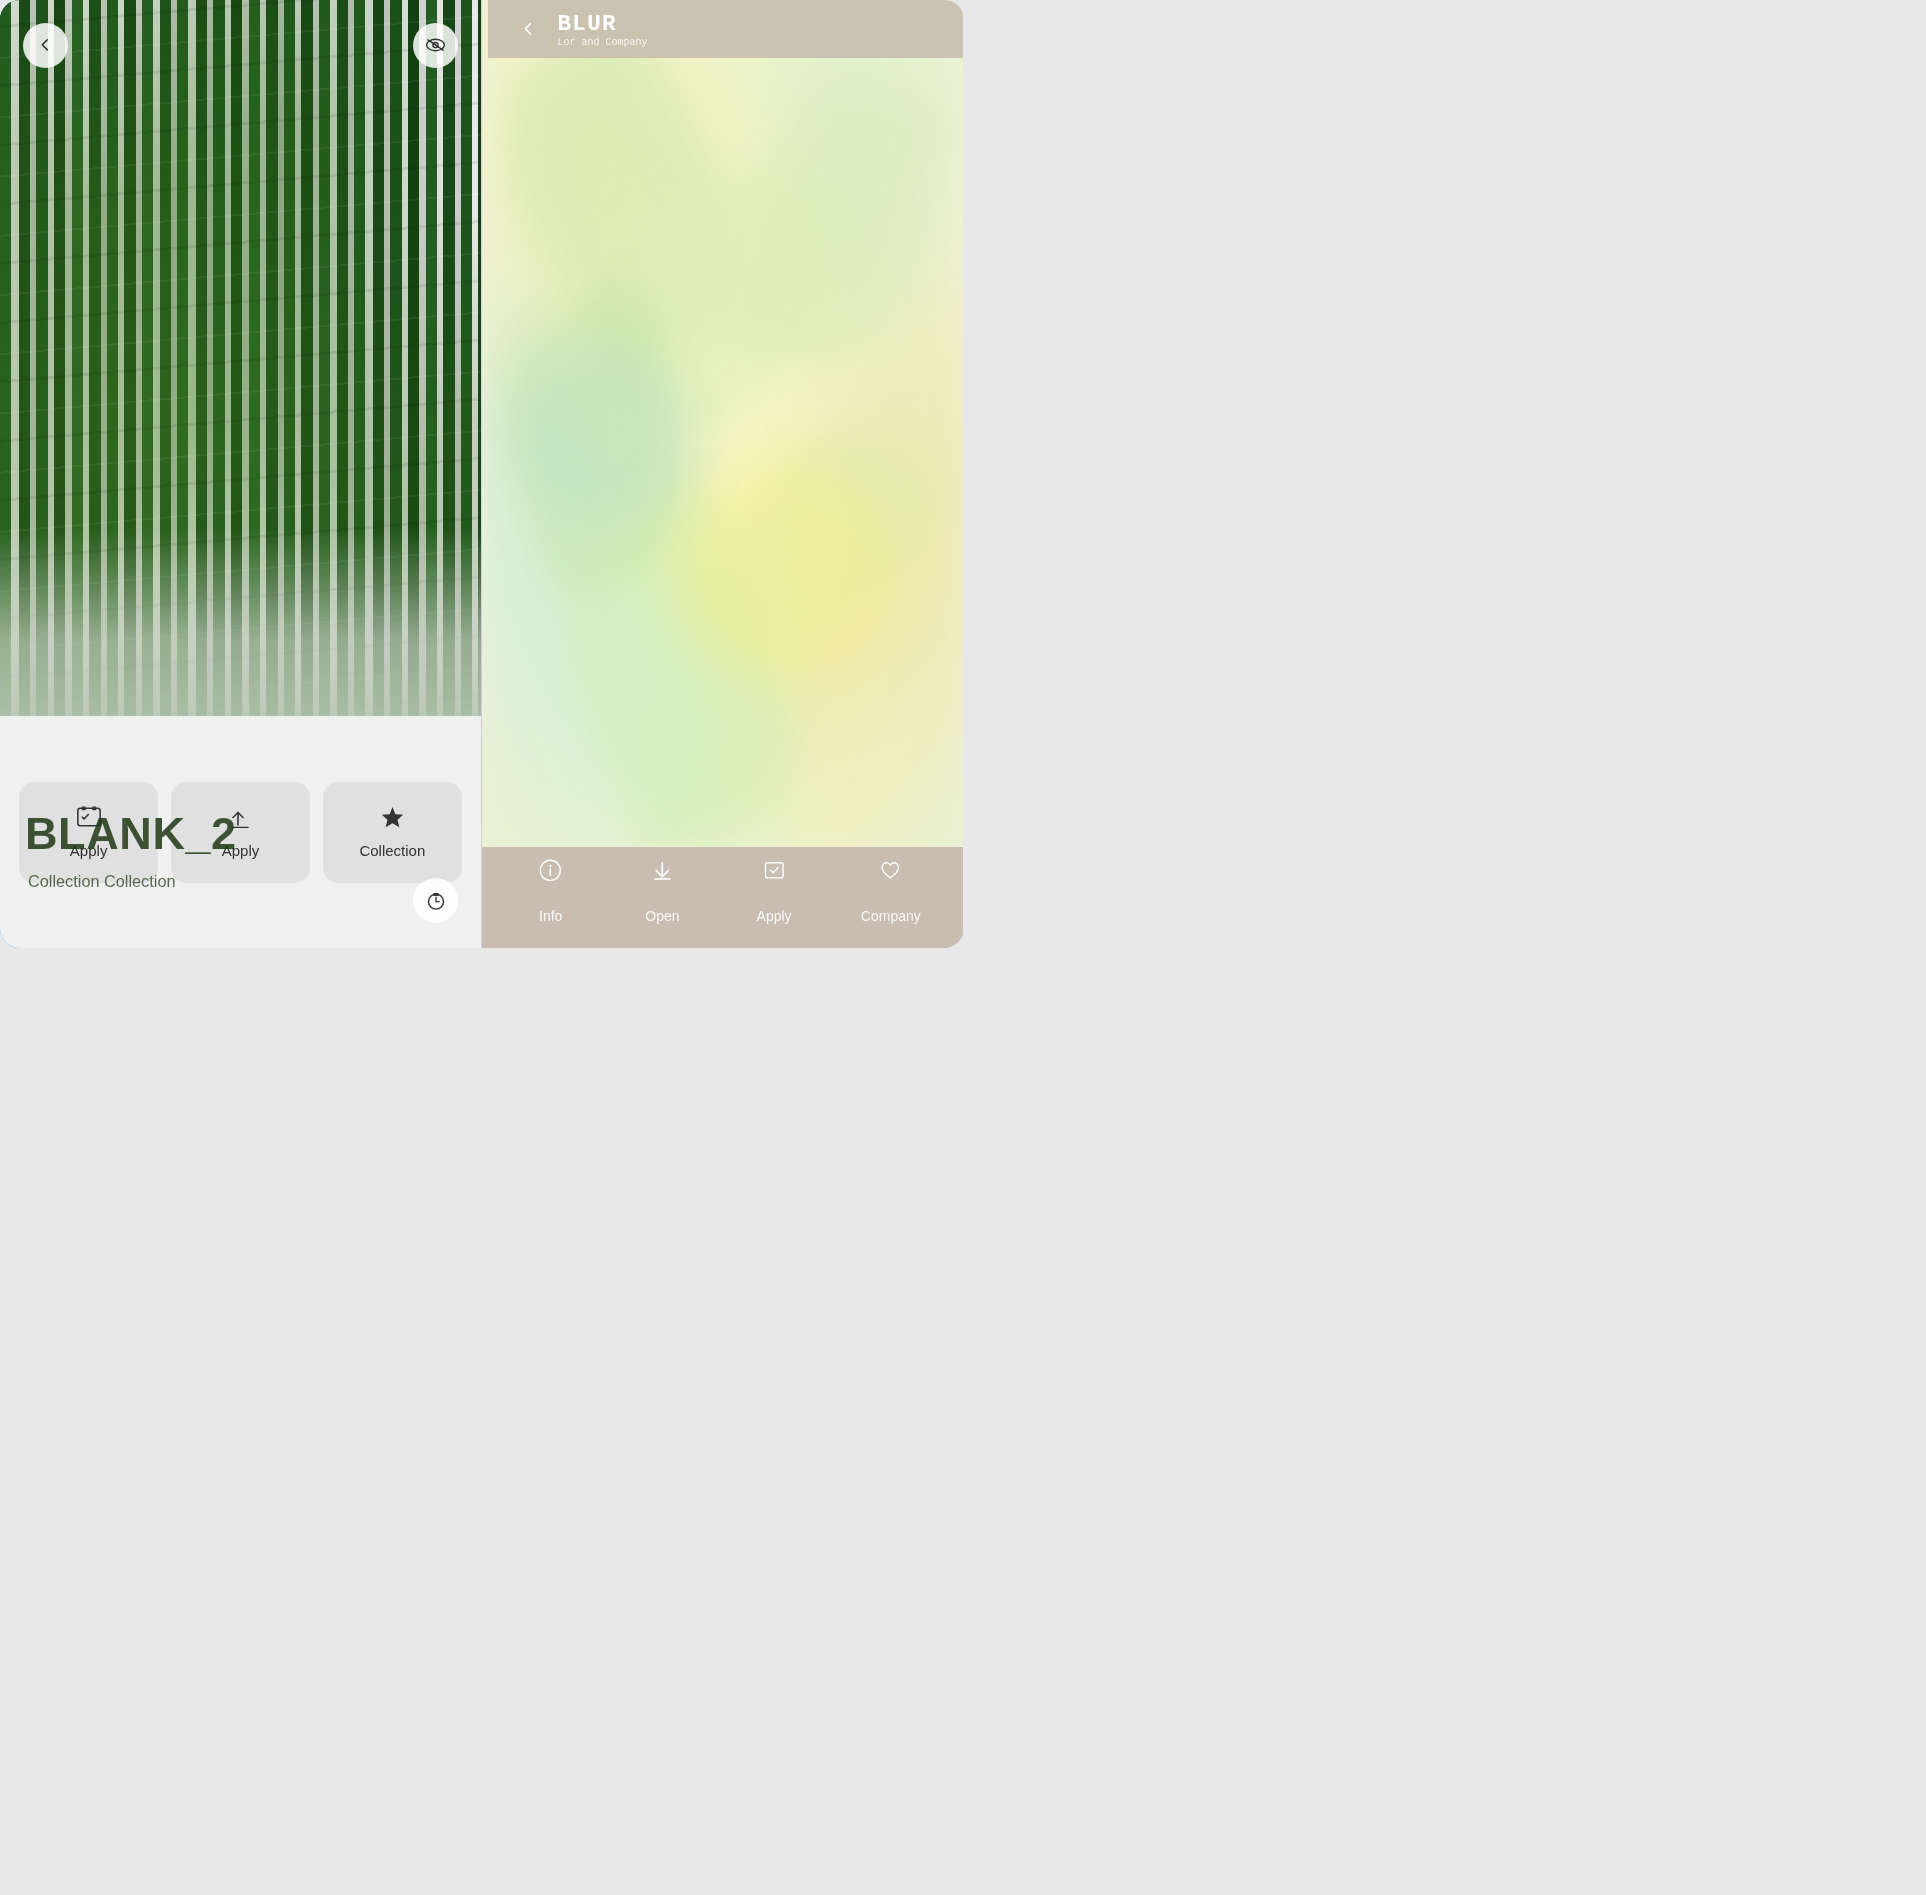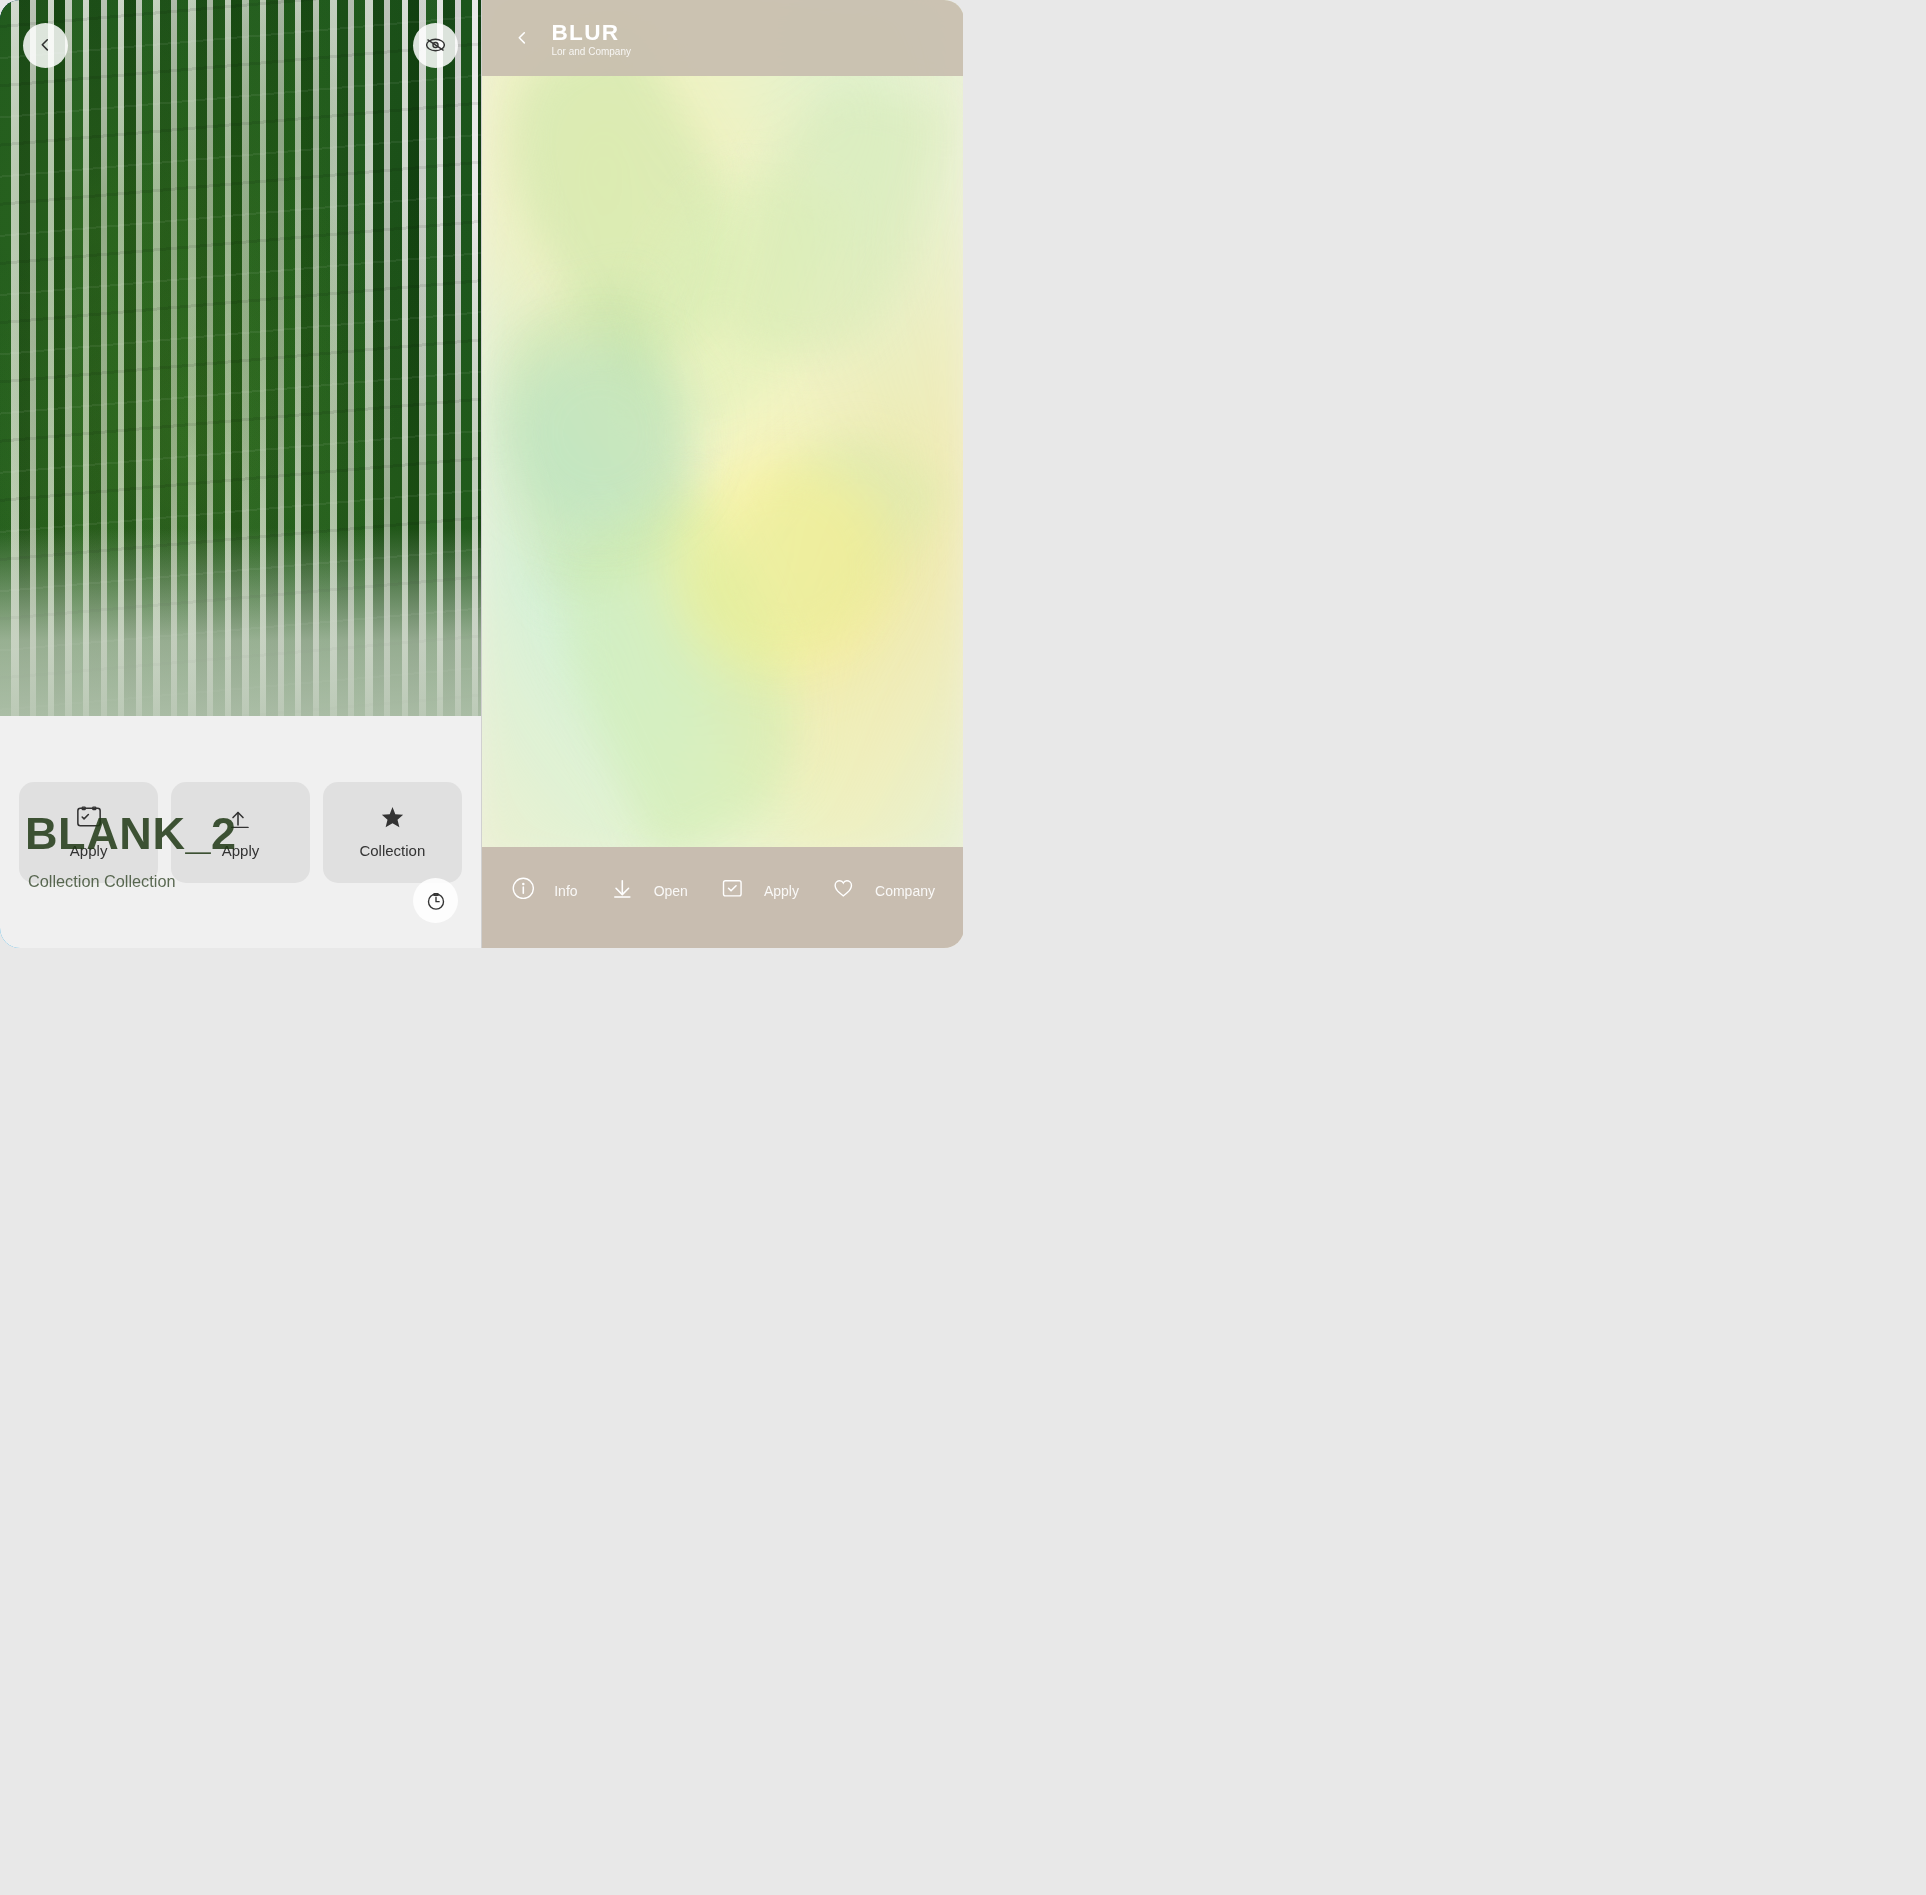--- a/index.html
+++ b/index.html
@@ -223,28 +223,29 @@
       border-radius: 0 20px 20px 0;
       position: relative;
       overflow: hidden;
       flex-shrink: 0;
     }
 
     
     .right-header {
       position: absolute;
       top: 0;
-      left: 0;
+      left: 6px;
       right: 0;
-      height: 76px;
+      height: 58px;
       background: rgba(200,190,175,0.92);
       display: flex;
       align-items: center;
       padding: 0 22.6px;
       z-index: 10;
+      font-family: Liberation Mono, monospace;
     }
 
     .right-back-btn {
       width: 34px;
       height: 34px;
       background: none;
       border: none;
       cursor: pointer;
       display: flex;
       align-items: center;
@@ -399,20 +400,21 @@
       height: 101px;
       background: rgba(195,185,170,0.92);
       display: flex;
       align-items: center;
       justify-content: space-around;
       padding: 0 12.6px 12.6px;
     }
 
     .tab-item {
       display: flex;
+      flex-direction: column;
       align-items: center;
       justify-content: center;
       gap: 20px;
       cursor: pointer;
       min-width: 75px;
       padding: 6.3px 12.6px;
       border: none;
       background: none;
     }
 

